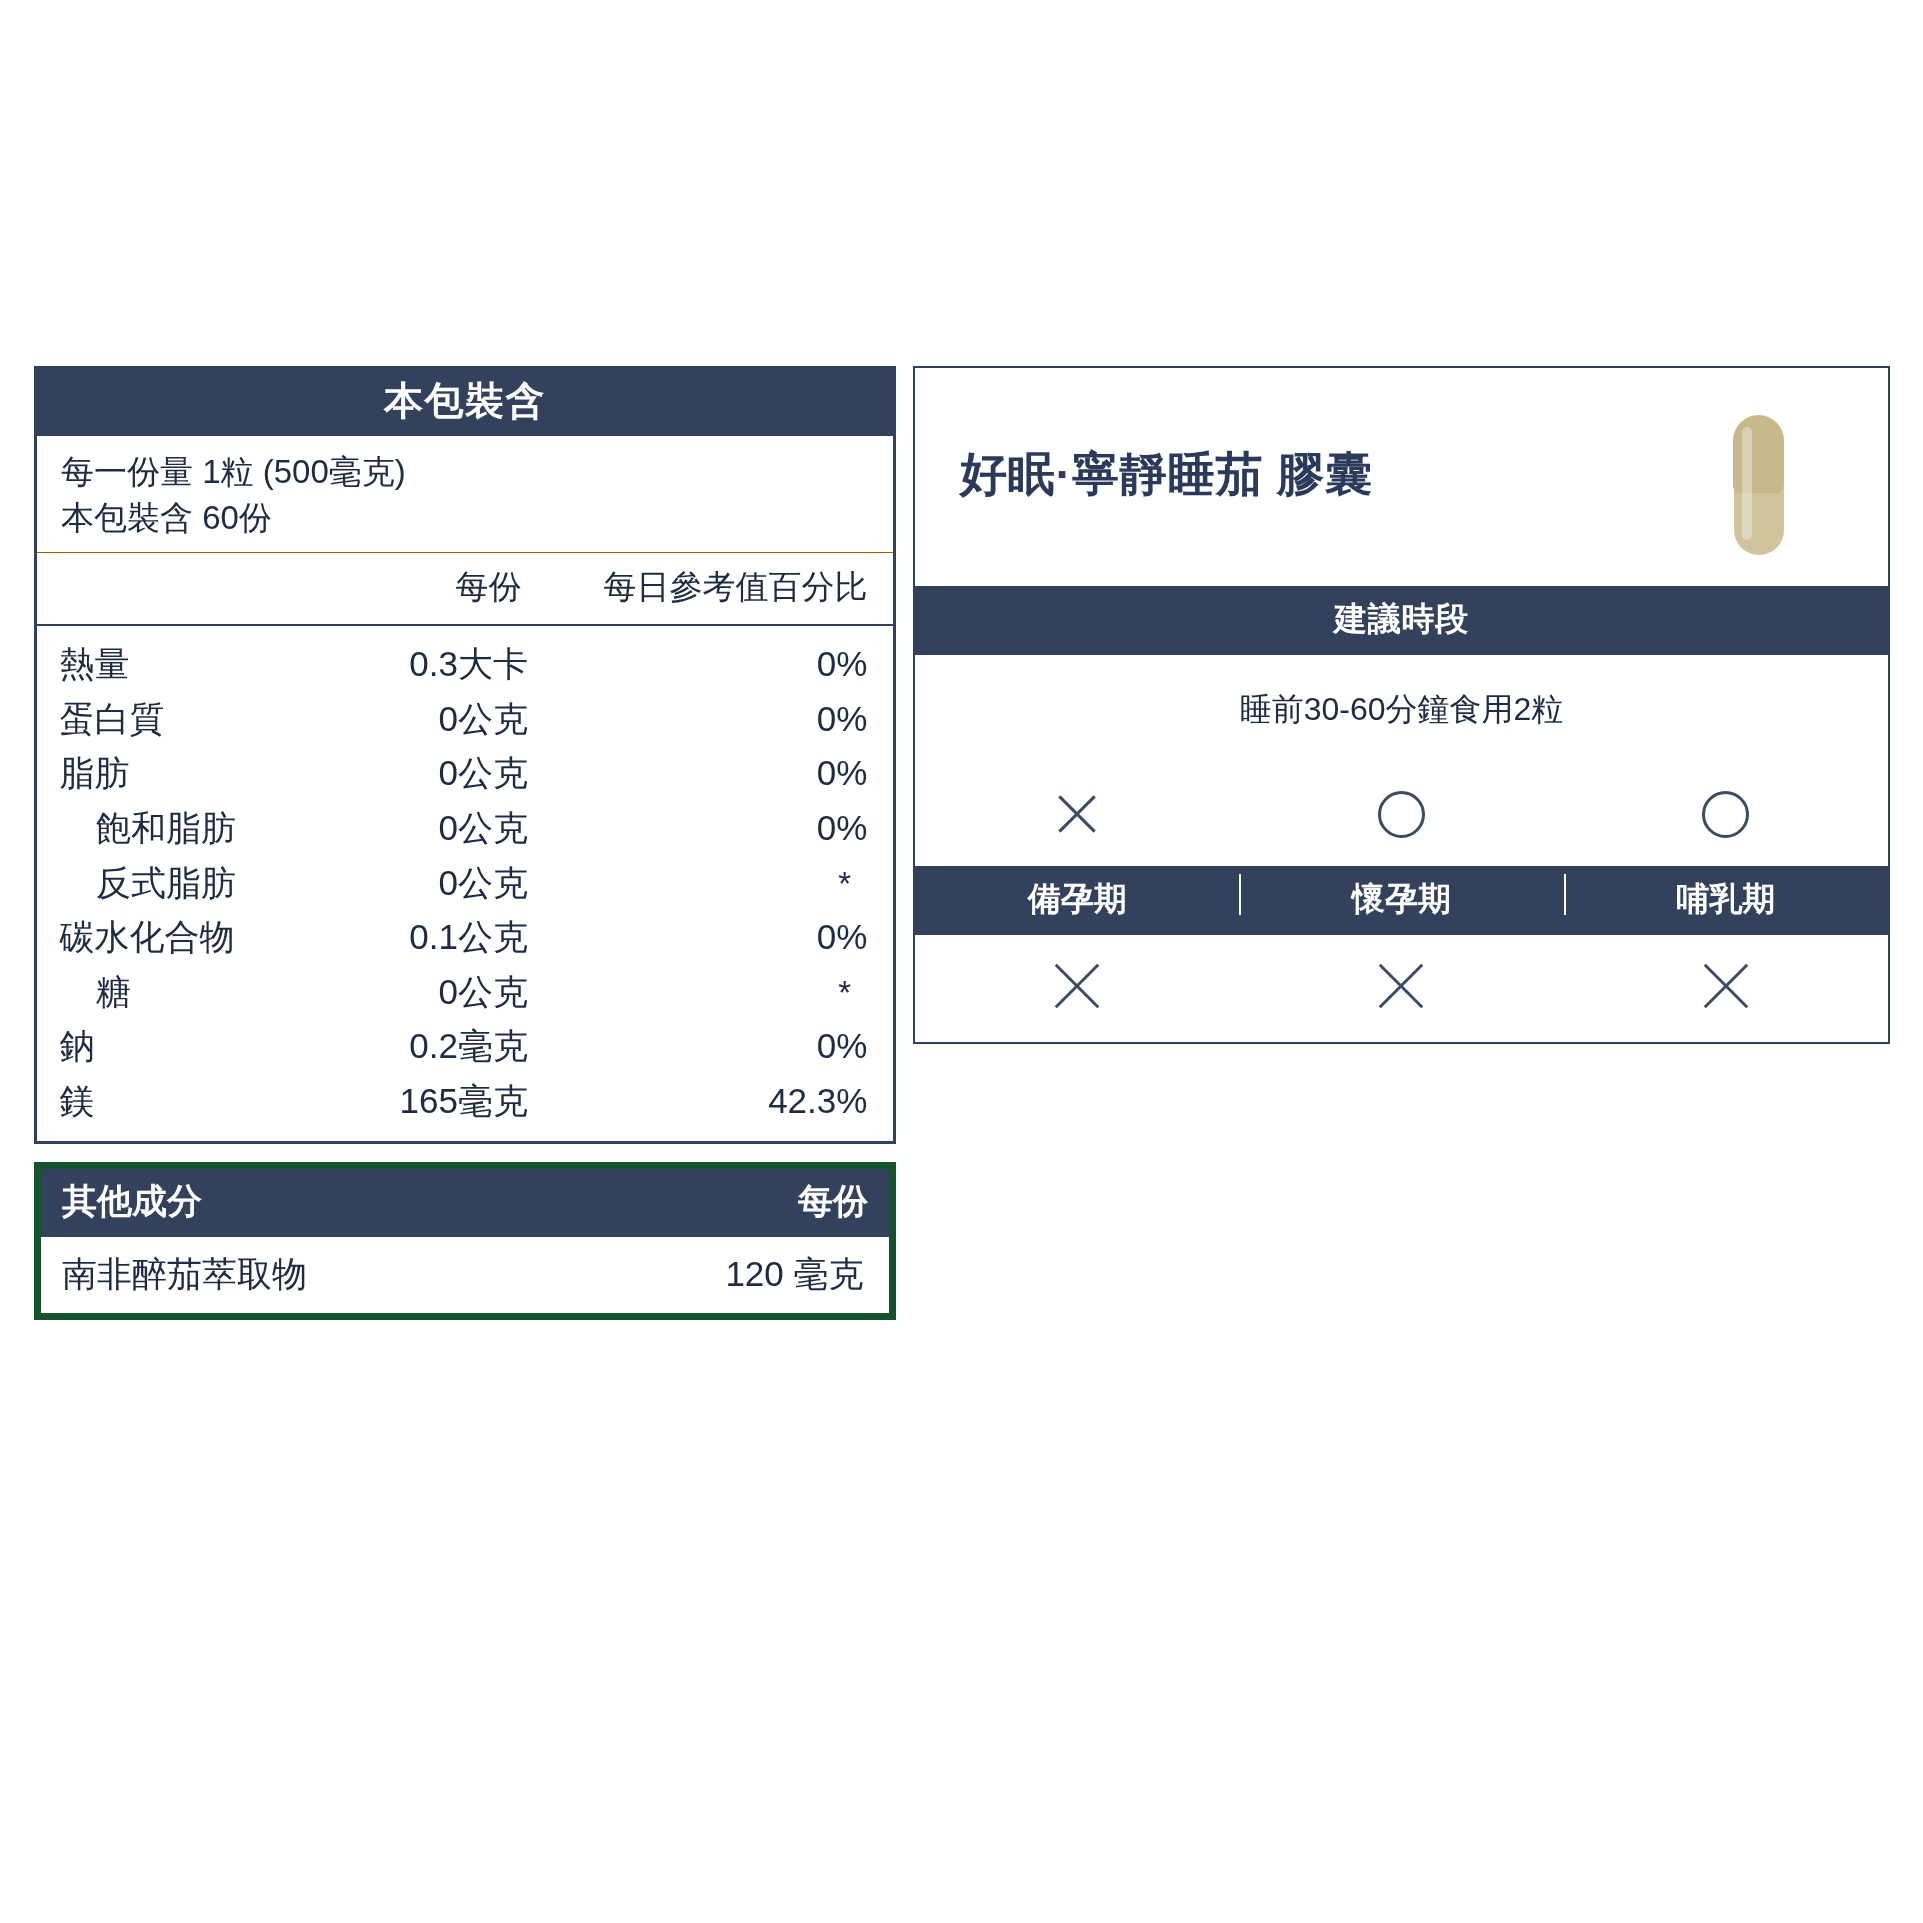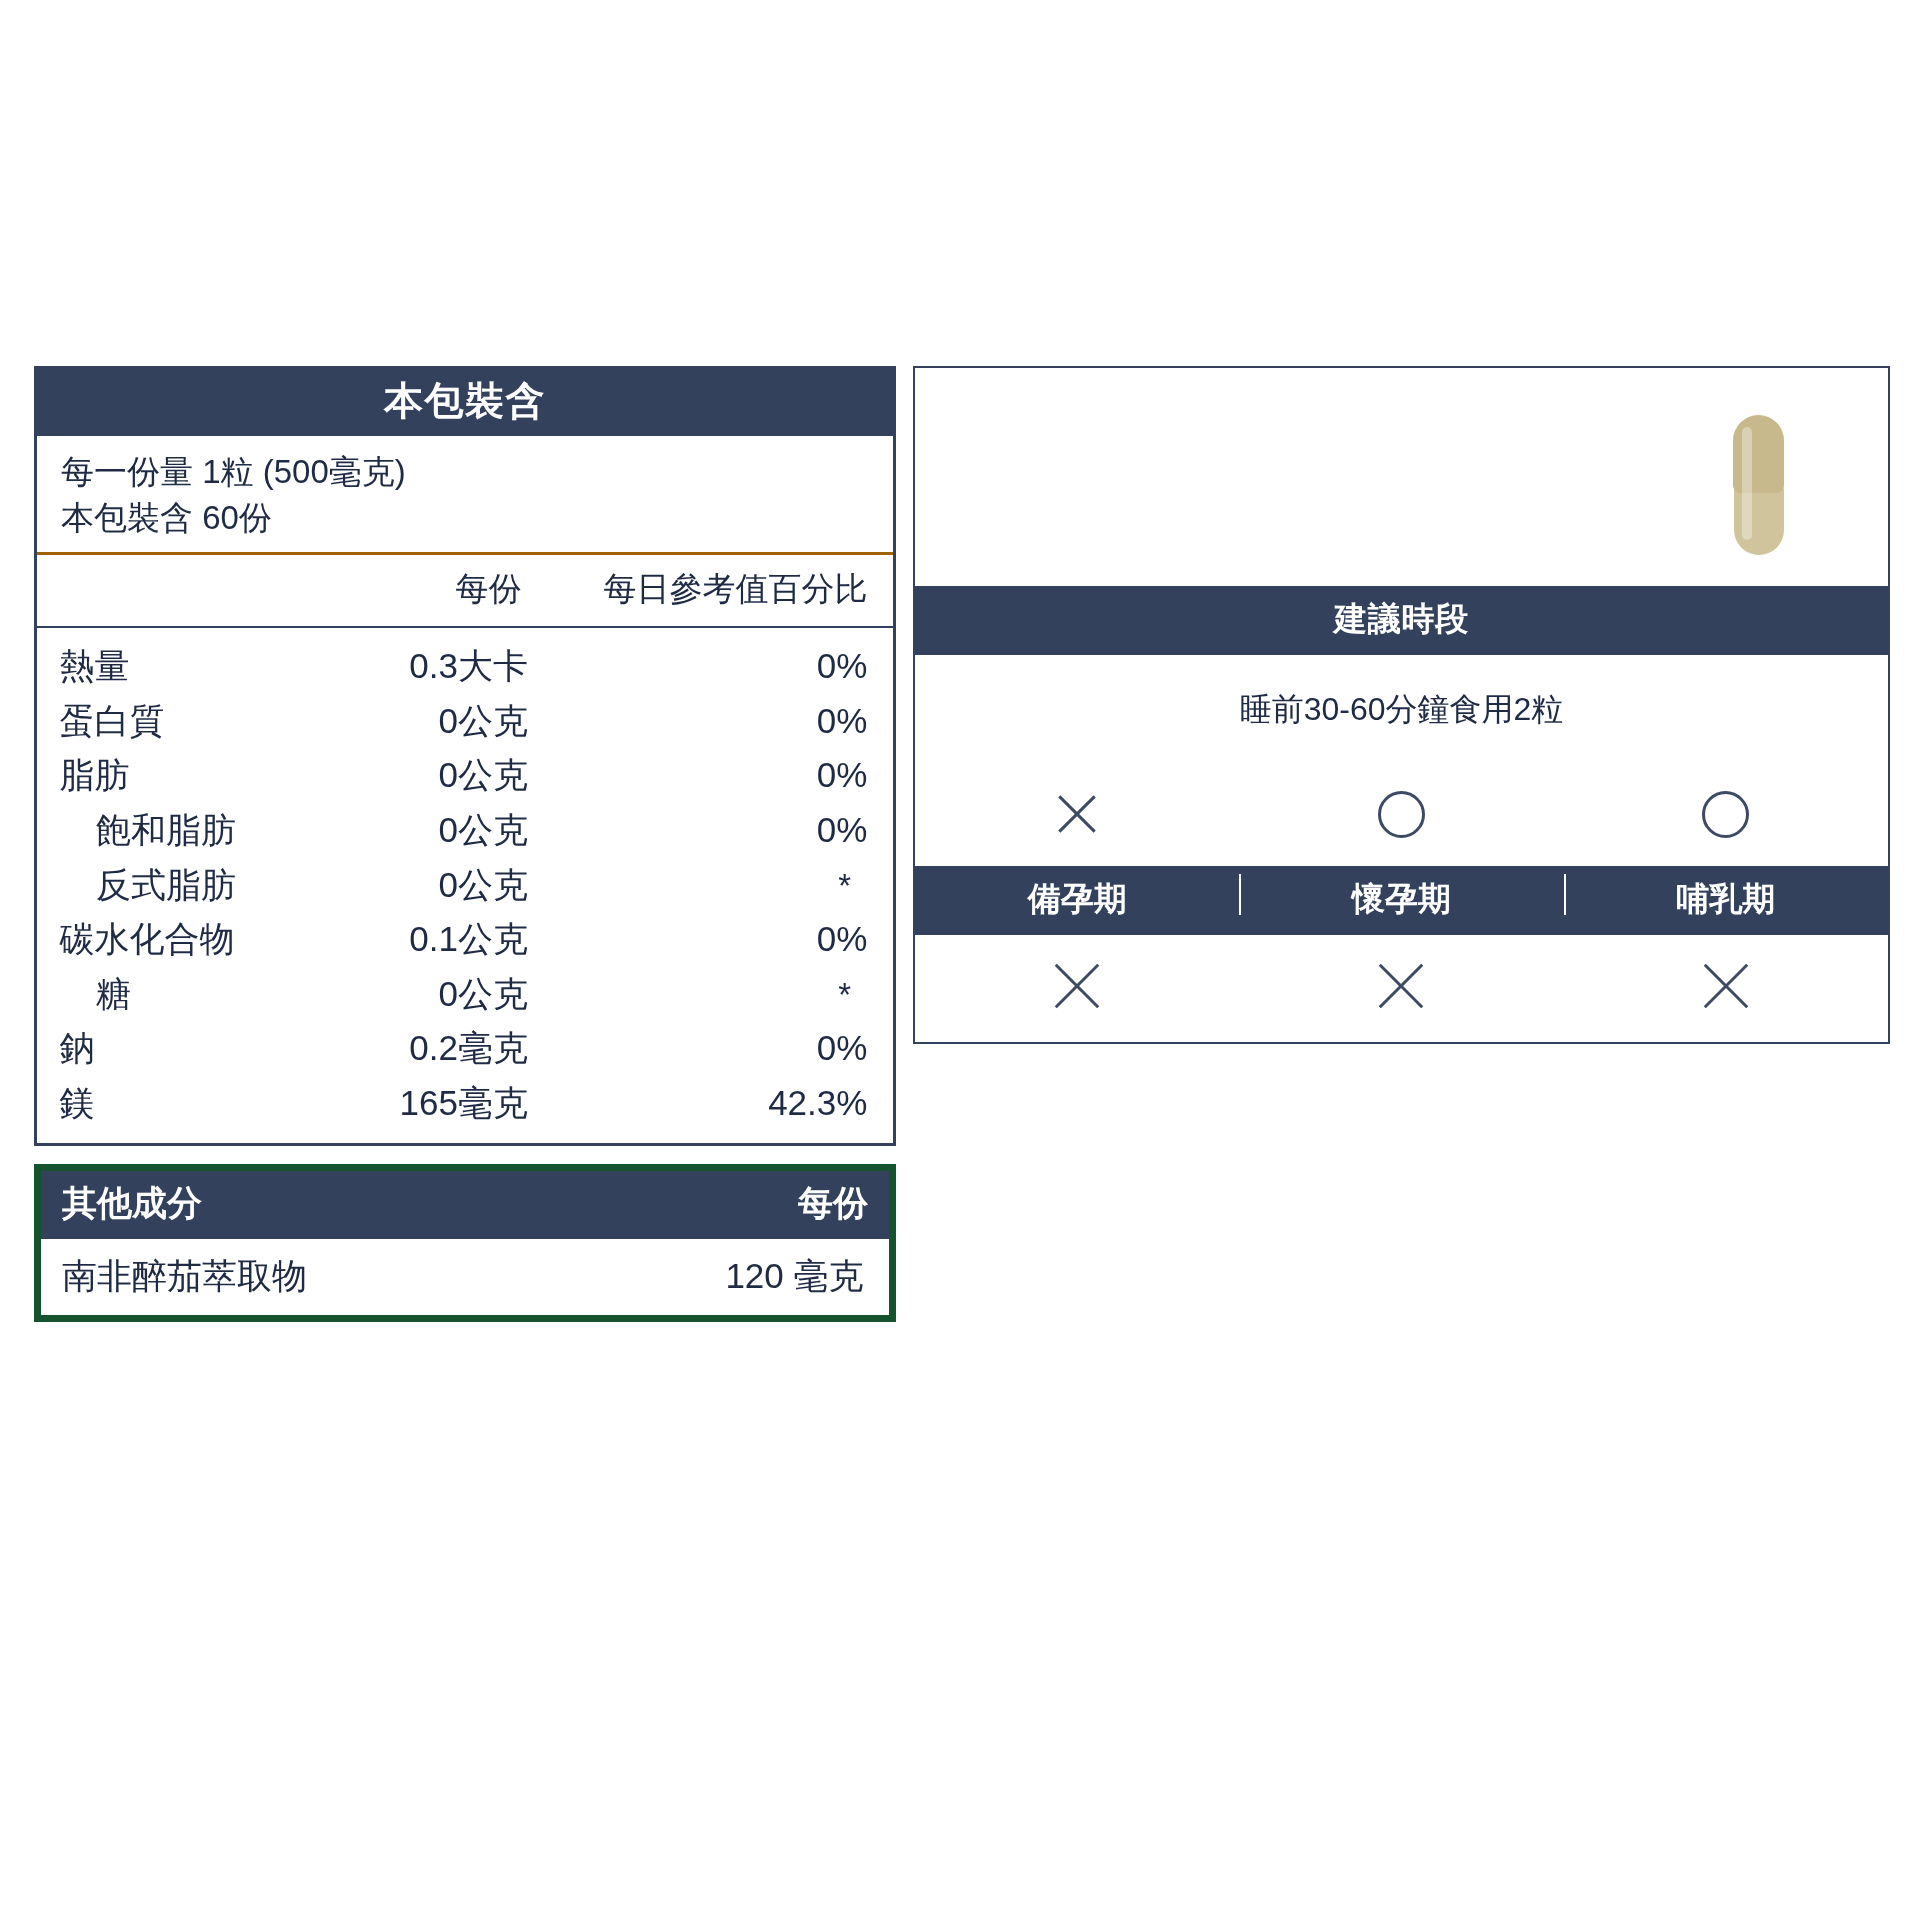--- a/index.html
+++ b/index.html
@@ -43,21 +43,21 @@
     font-size: 39px;
     font-weight: bold;
     letter-spacing: 1.5px;
     padding: 10.5px 0 13.5px 0;
     line-height: 1.1;
   }
   .nf-serving {
     padding: 13.5px 24px 12px 24px;
     font-size: 33px;
     line-height: 1.38;
-    border-bottom: 3px solid #a16207;
+    border-bottom: 1px solid #a16207;
   }
   .nf-serving div { white-space: nowrap; }
 
   .nf-colhead {
     display: flex;
     justify-content: flex-end;
     align-items: baseline;
     font-size: 33px;
     padding: 12px 16.5px 13.5px 0;
     border-bottom: 2.3px solid #33415c;
@@ -333,20 +333,21 @@
         <span>南非醉茄萃取物</span>
         <span class="oi-amt">120  毫克</span>
       </div>
     </div>
 
   </div>
 
   <div class="right-panel">
 
     <div class="rp-header">
+      <div class="rp-product-name">好眠·寧靜睡茄 膠囊</div>
       <div class="capsule">
         <div class="cap-bot"></div>
         <div class="cap-top"></div>
         <div class="cap-shine"></div>
       </div>
     </div>
 
     <div class="band">建議時段</div>
     <div class="timing-text">睡前30-60分鐘食用2粒</div>
 

